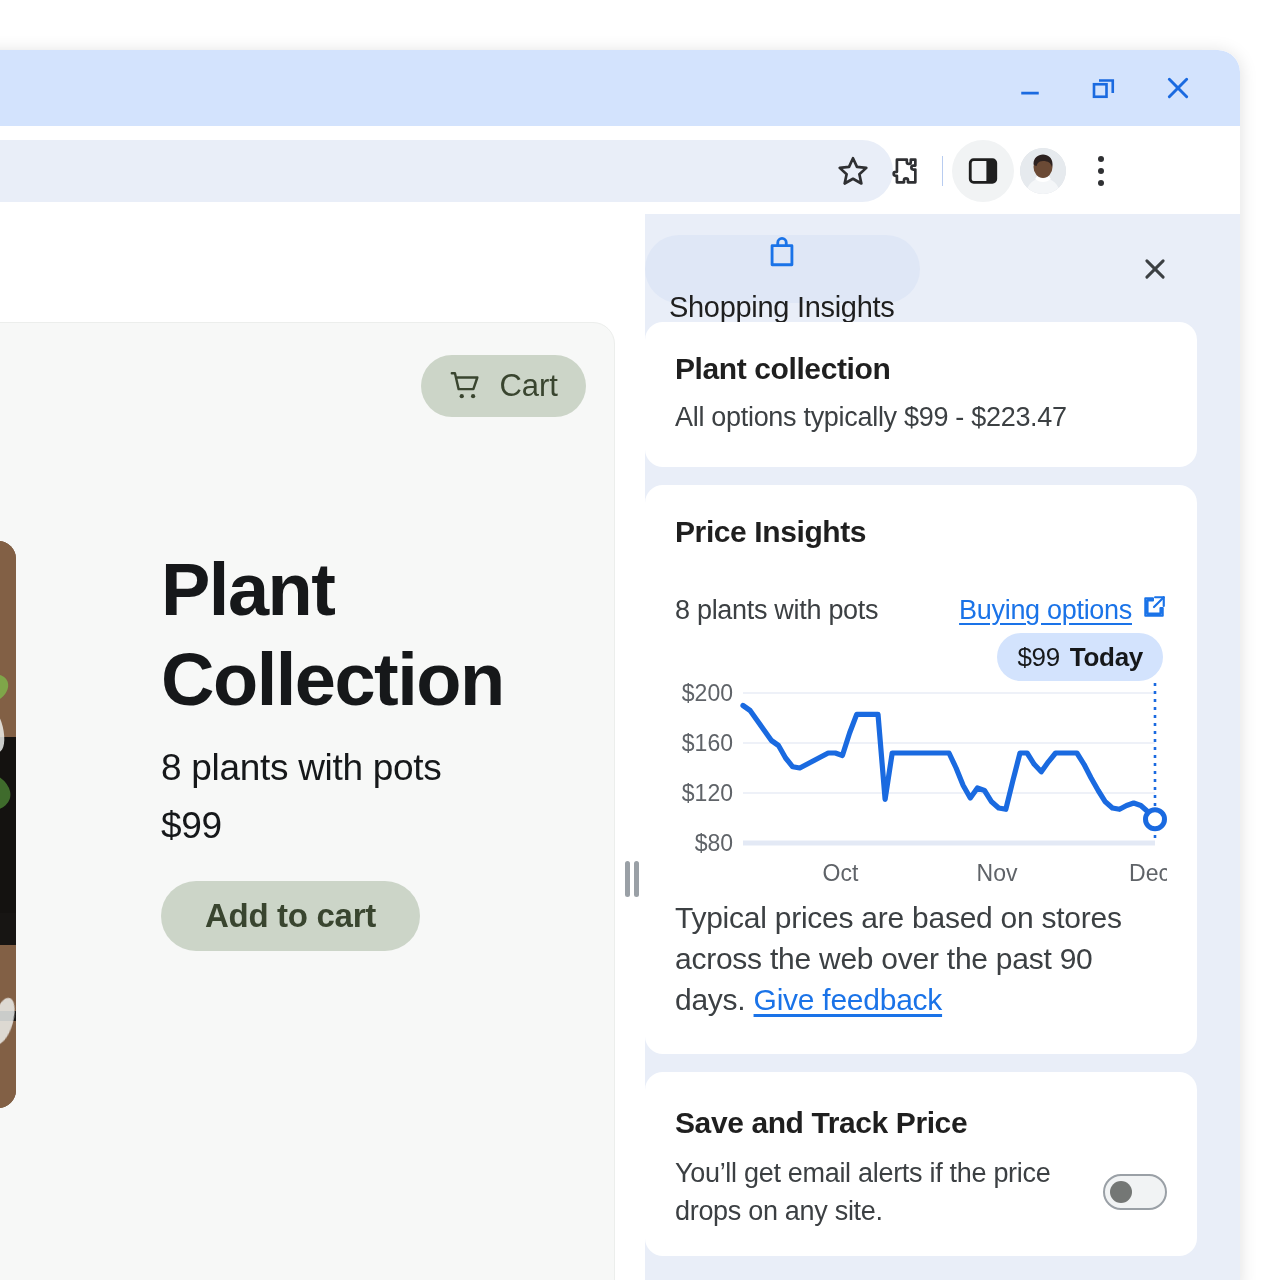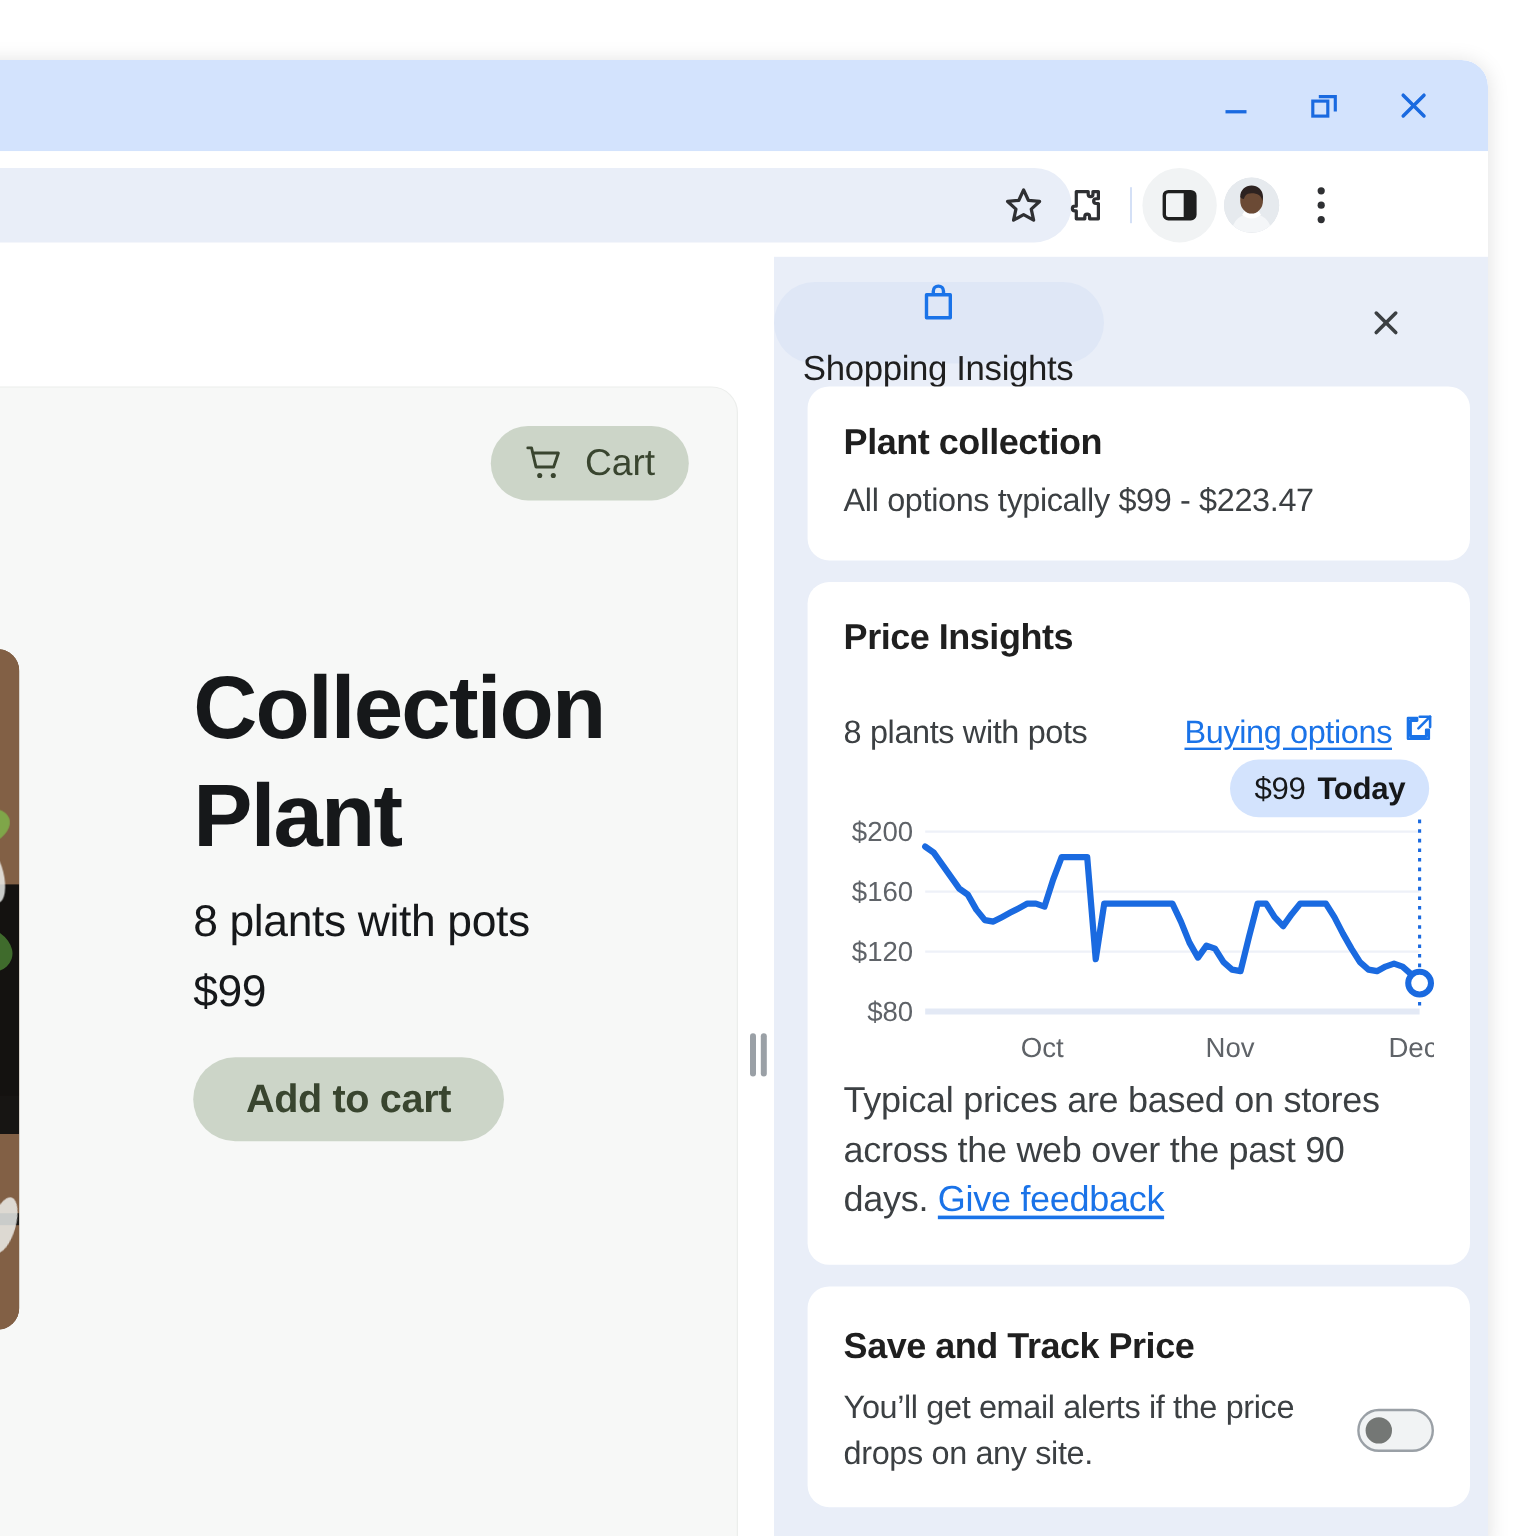--- a/index.html
+++ b/index.html
@@ -133,21 +133,21 @@
     left: -120px;
     top: 108px;
     width: 775px;
     height: 1000px;
     background: #f7f8f7;
     border: 1px solid #eceeec;
     border-radius: 22px;
   }
   .cart-btn {
     position: absolute;
-    right: 40px;
+    right: 28px;
     top: 32px;
     height: 62px;
     padding: 0 28px;
     background: #ccd5c8;
     border-radius: 31px;
     display: flex;
     align-items: center;
     gap: 16px;
     color: #39452f;
     font-size: 31px;
@@ -264,21 +264,21 @@
     top: 50%;
     transform: translateY(-50%);
     width: 46px; height: 46px;
     display: flex; align-items: center; justify-content: center;
     cursor: pointer;
     color: #3c4043;
   }
 
   .sp-cards {
     position: absolute;
-    left: 28px;
+    left: 0;
     top: 108px;
     width: 552px;
   }
   .card {
     background: #ffffff;
     border-radius: 18px;
     margin-bottom: 18px;
     padding: 30px 30px 34px 30px;
   }
   .card-title {
@@ -516,22 +516,22 @@
               <ellipse cx="170" cy="152" rx="9" ry="22" transform="rotate(8 170 152)"></ellipse>
               <ellipse cx="204" cy="296" rx="10" ry="25" transform="rotate(-10 204 296)"></ellipse>
               <ellipse cx="250" cy="480" rx="10" ry="24" transform="rotate(16 250 480)"></ellipse>
               <ellipse cx="120" cy="66" rx="8" ry="20" transform="rotate(-6 120 66)"></ellipse>
             </g>
           </svg>
         </div>
 
         <div class="prod-text">
           <div class="prod-title">
+            <div>Plant</div>
             <div>Collection</div>
-            <div>Plant</div>
           </div>
           <div class="prod-sub">8 plants with pots</div>
           <div class="prod-price">$99</div>
           <button class="addcart-btn">Add to cart</button>
         </div>
       </div>
 
       <div class="resize-handle">
           <i></i>
           <i></i>

